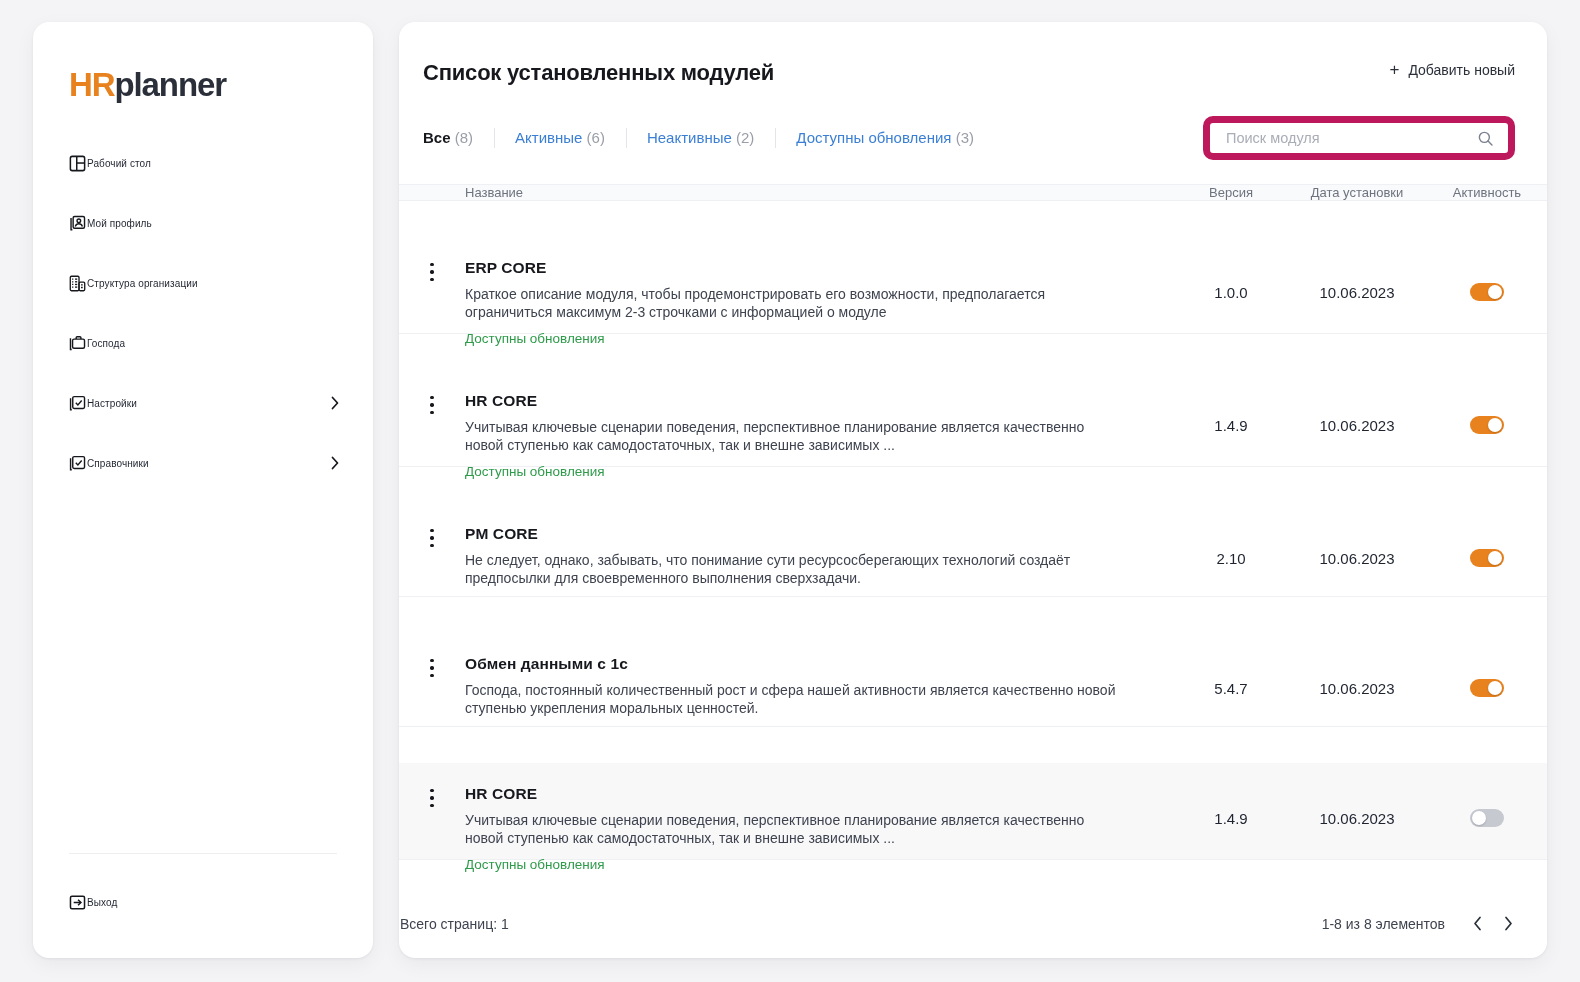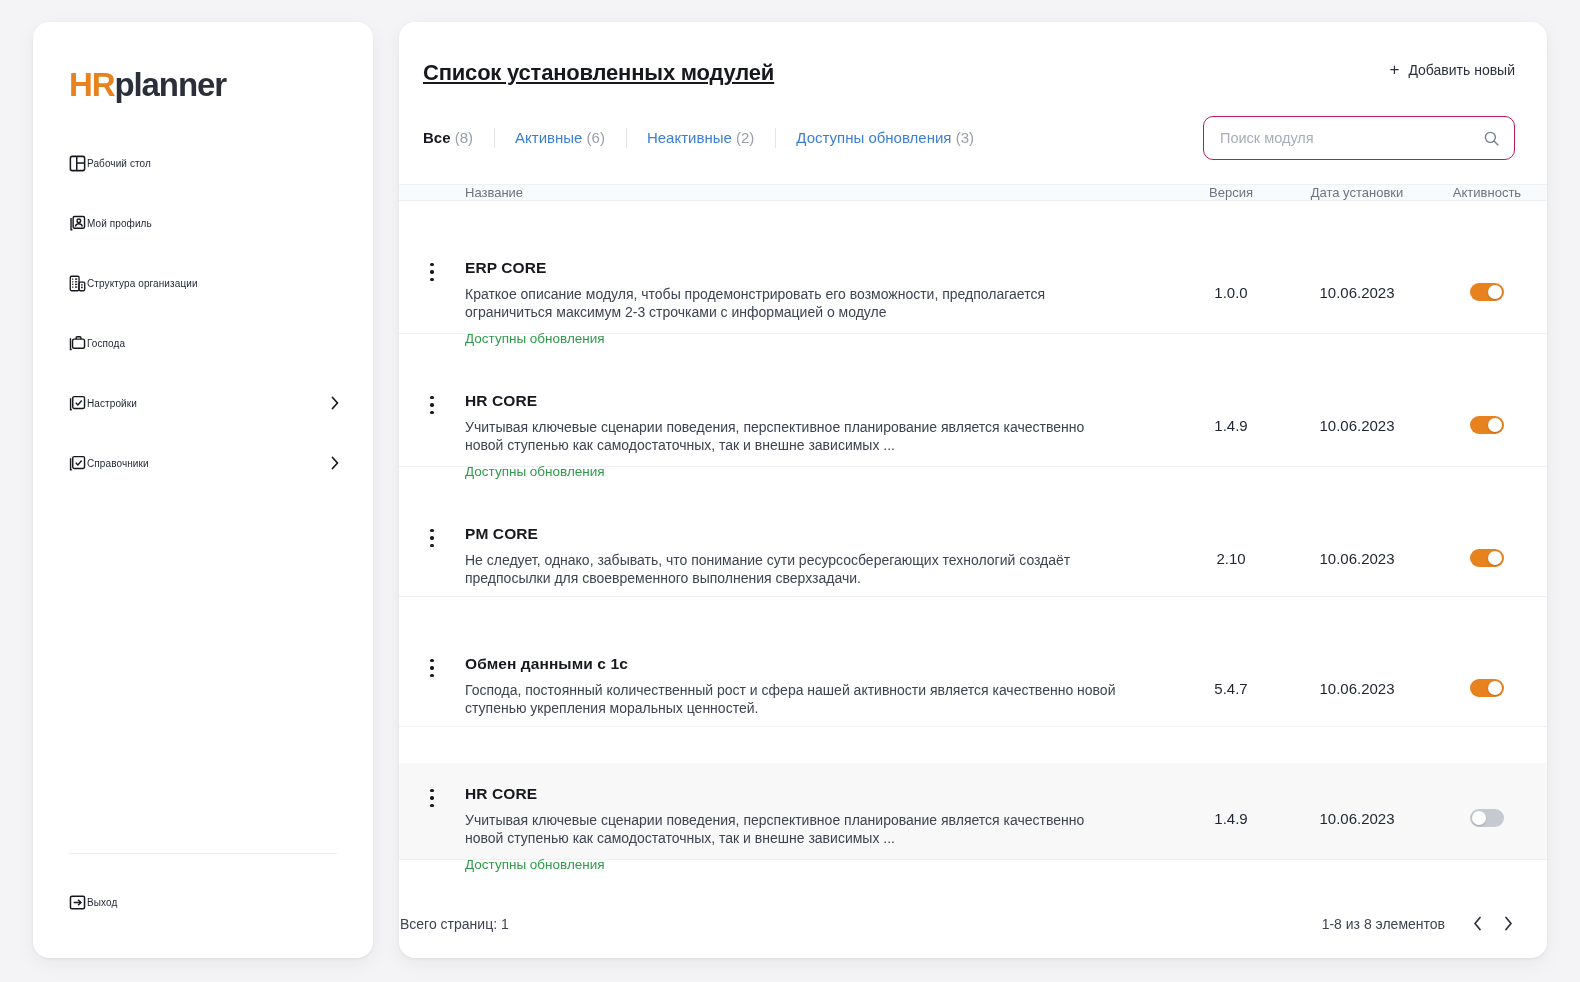--- a/index.html
+++ b/index.html
@@ -127,21 +127,20 @@
     padding: 38px 32px 0 24px;
     position: relative;
   }
 
   .page-title {
     font-size: 22px;
     font-weight: 700;
     letter-spacing: -.2px;
     color: #16181d;
     margin-left: 0;
-    text-decoration: underline;
   }
 
   .add-new {
     position: absolute;
     right: 32px;
     top: 40px;
     display: flex;
     align-items: center;
     gap: 9px;
     font-size: 14px;
@@ -193,21 +192,21 @@
   .tab.current { color: #16181d; font-weight: 700; }
   .tab .count { color: #9a9ea8; font-weight: 400; }
   .tab.current .count { color: #9a9ea8; font-weight: 400; }
 
   .search-box {
     position: absolute;
     right: 0;
     top: -2px;
     width: 312px;
     height: 44px;
-    border: 1px solid #be185d;
+    border: 7px solid #be185d;
     border-radius: 10px;
     display: flex;
     align-items: center;
     padding: 0 14px 0 16px;
     background: #fff;
   }
   .search-box input {
     flex: 1 1 auto;
     border: none;
     outline: none;

